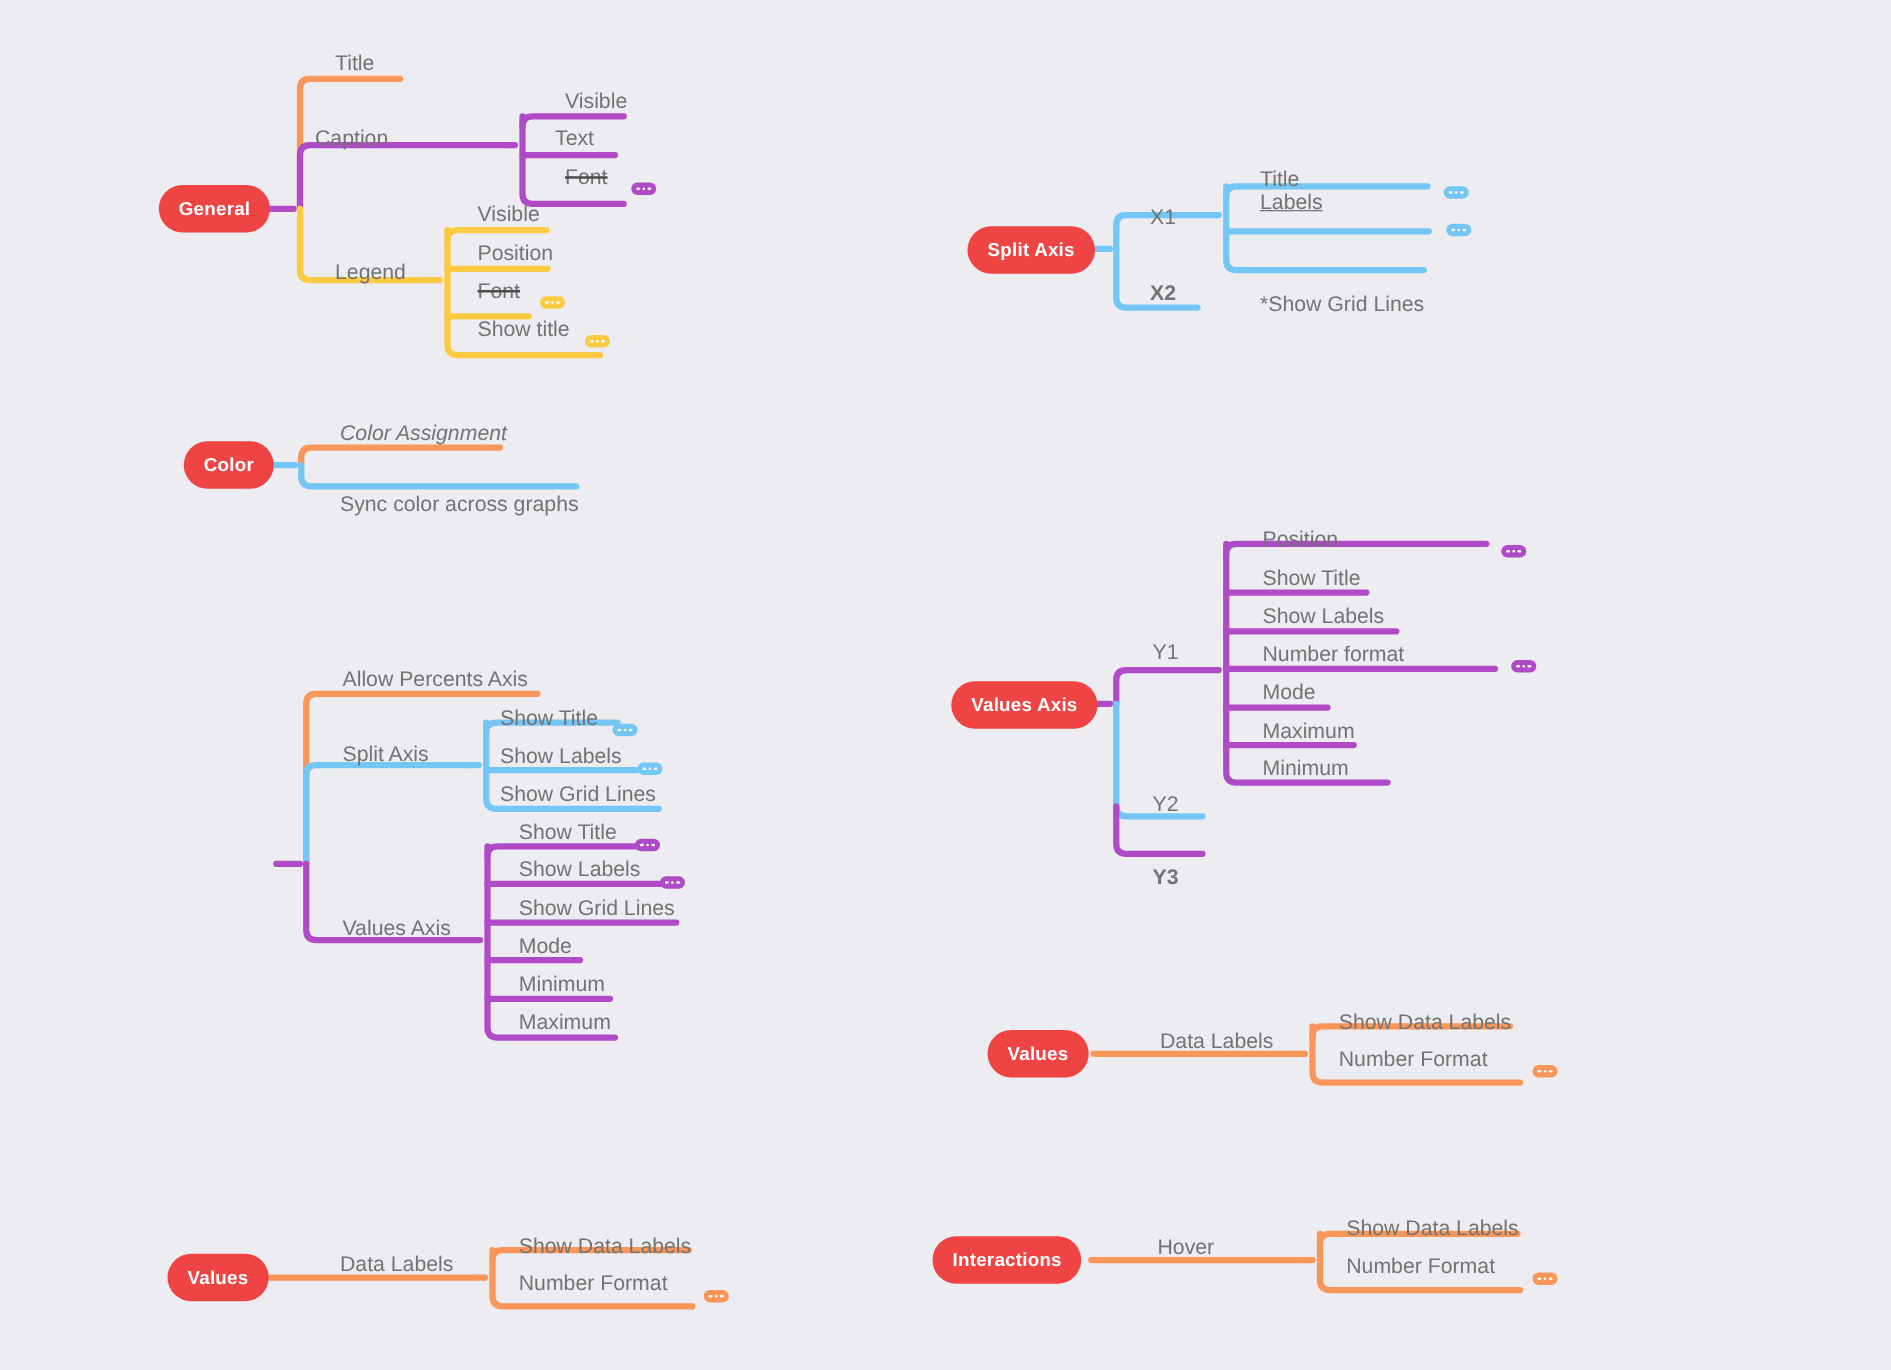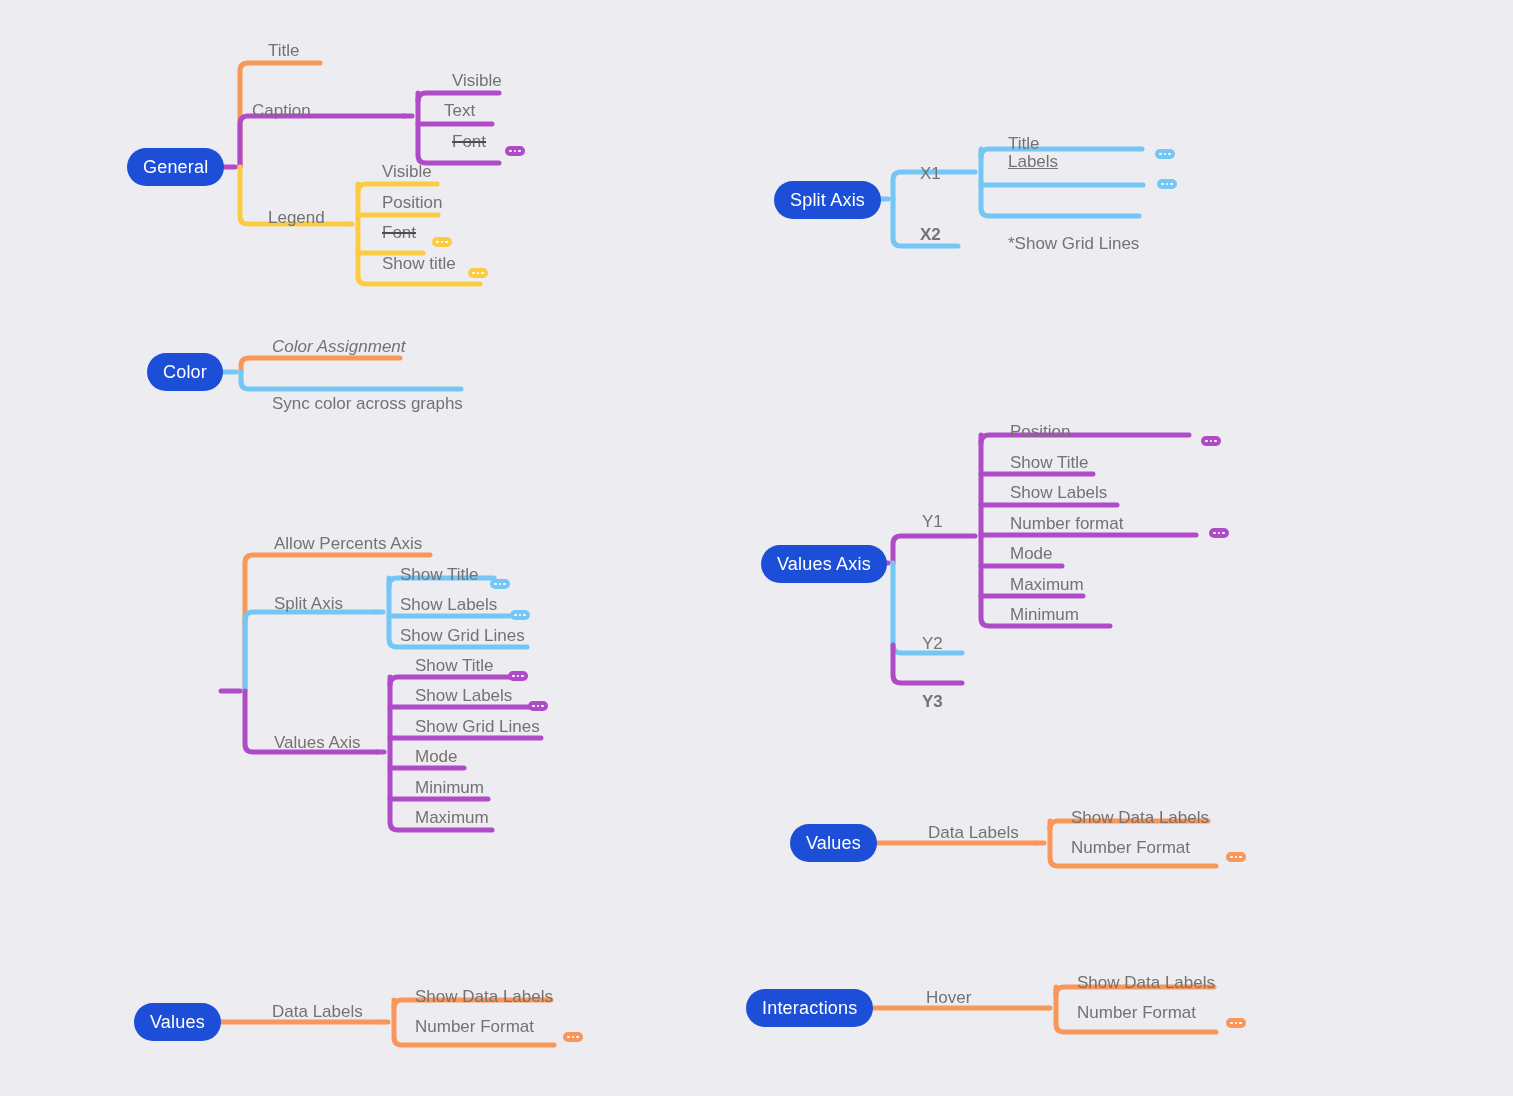--- a/index.html
+++ b/index.html
@@ -30,24 +30,24 @@
     pointer-events: none;
   }
   svg.wires path {
     fill: none;
     stroke-linecap: round;
     stroke-linejoin: round;
     stroke-width: 5;
   }
   .root-node {
     position: absolute;
-    background: #1d4ed8;
+    background: #ef4444;
     color: #ffffff;
-    font-size: 18px;
-    font-weight: normal;
+    font-size: 15px;
+    font-weight: bold;
     border-radius: 22px;
     display: flex;
     align-items: center;
     justify-content: center;
     white-space: nowrap;
     letter-spacing: 0.2px;
     box-sizing: border-box;
     padding: 0 16px;
     height: 38px;
   }

